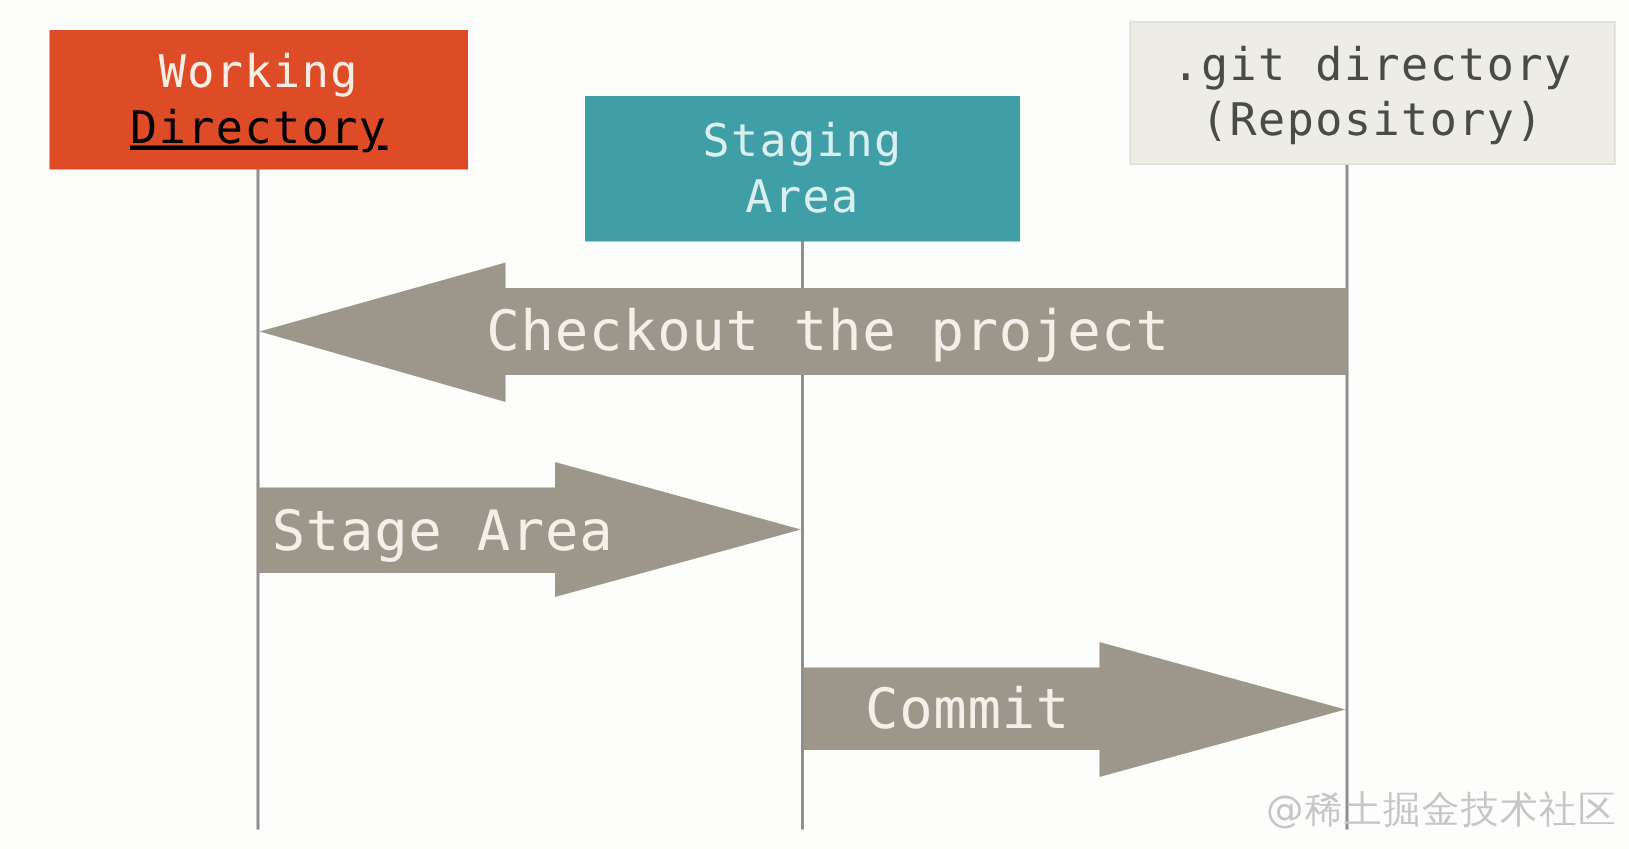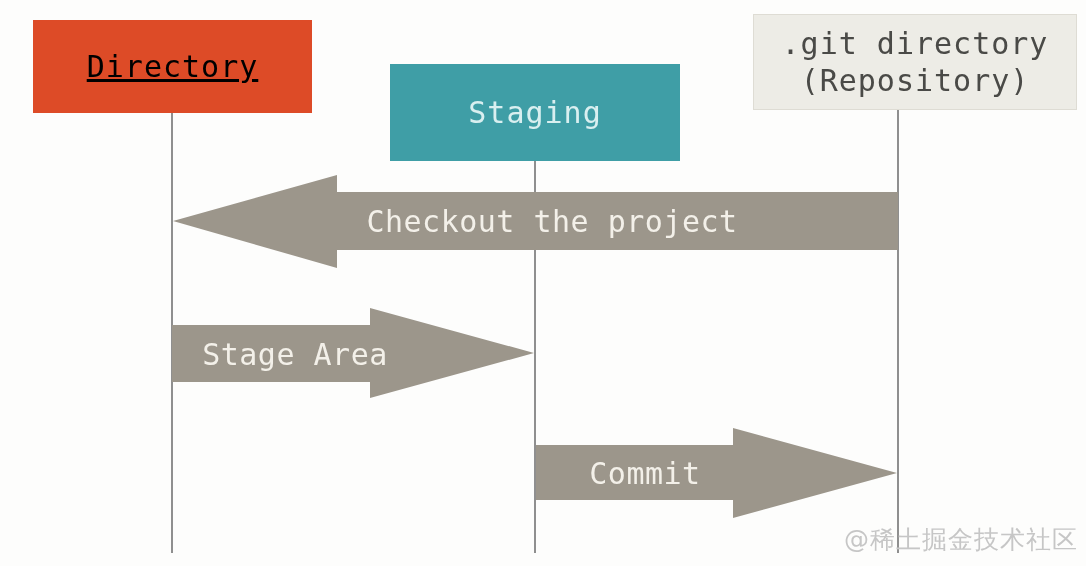--- a/index.html
+++ b/index.html
@@ -48,21 +48,21 @@
     white-space: nowrap;
   }
   #box-working { left: 33px;  top: 20px; width: 279px; height: 93px; }
   #box-staging { left: 390px; top: 16px; width: 290px; height: 97px; margin-top: 48px; }
   #box-git     { left: 753px; top: 14px; width: 324px; height: 96px; border: 1px solid #DEDCD4; box-sizing: border-box; }
   
   .arrow-label {
     position: absolute;
     z-index: 4;
     transform: translate(-50%, -50%);
-    font-size: 30px;
+    font-size: 37px;
     letter-spacing: 0.5px;
     white-space: nowrap;
   }
   #label-checkout { left: 552px; top: 221px; }
   #label-stage    { left: 295px; top: 354px; }
   #label-commit   { left: 645px; top: 473px; }
   
   .watermark {
     position: absolute;
     right: 8px;
@@ -82,25 +82,27 @@
   <div class="lifeline" id="lifeline-staging" style="background-color: rgb(143, 143, 143);"></div>
   <div class="lifeline" id="lifeline-git" style="background-color: rgb(143, 143, 143);"></div>
 
   <svg class="arrows-layer" viewBox="0 0 1086 566" xmlns="http://www.w3.org/2000/svg">
     <polygon points="173,221 337,175 337,192 898,192 898,250 337,250 337,268" style="fill: rgb(156, 150, 139);"></polygon>
     <polygon points="172,325 370,325 370,308 534,353 370,398 370,382 172,382" style="fill: rgb(156, 150, 139);"></polygon>
     <polygon points="536,445 733,445 733,428 897,473 733,518 733,500 536,500" style="fill: rgb(156, 150, 139);"></polygon>
   </svg>
 
   <div class="col-box" id="box-working" style="background-color: rgb(221, 75, 39);">
+    <span style="color: rgb(246, 238, 229);">Working</span>
     <span style="color: #000000; text-decoration: underline;">Directory</span>
   </div>
 
   <div class="col-box" id="box-staging" style="background-color: rgb(63, 158, 166);">
     <span style="color: rgb(217, 239, 240);">Staging</span>
+    <span style="color: rgb(217, 239, 240);">Area</span>
   </div>
 
   <div class="col-box" id="box-git" style="background-color: rgb(237, 236, 230);">
     <span style="color: rgb(74, 74, 71);">.git directory</span>
     <span style="color: rgb(74, 74, 71);">(Repository)</span>
   </div>
 
   <div class="arrow-label" id="label-checkout" style="color: rgb(243, 240, 233);">Checkout the project</div>
   <div class="arrow-label" id="label-stage" style="color: rgb(243, 240, 233);">Stage Area</div>
   <div class="arrow-label" id="label-commit" style="color: rgb(243, 240, 233);">Commit</div>

